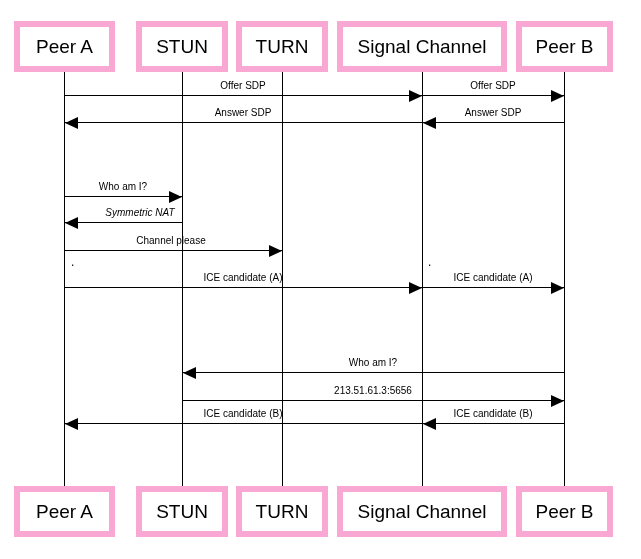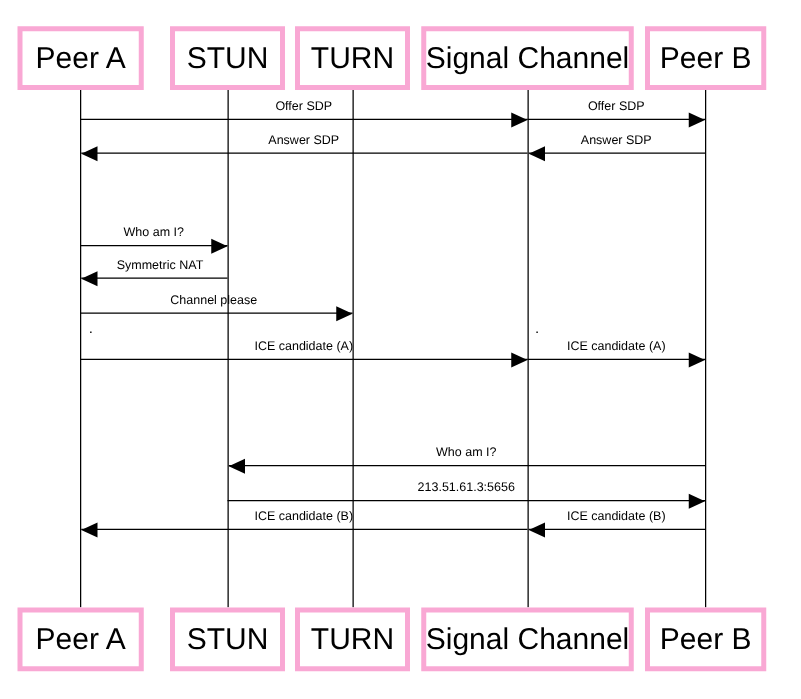--- a/index.html
+++ b/index.html
@@ -11,25 +11,25 @@
     color: #000000;
     font-family: "Liberation Sans", sans-serif;
     overflow: hidden;
   }
   .abox {
     position: absolute;
     top: 21px;
     height: 51px;
     box-sizing: border-box;
     background: #ffffff;
-    border: 4px solid #f9a8d4;
+    border: 6px solid #f9a8d4;
     display: flex;
     align-items: center;
     justify-content: center;
-    font-size: 24px;
+    font-size: 19px;
     white-space: nowrap;
   }
   .abox.bottom { top: 486px; }
   .lifeline {
     position: absolute;
     top: 72px;
     height: 414px;
     width: 1px;
     background: #000000;
   }
@@ -101,21 +101,21 @@
     <div class="ah left" style="left:423px; top:116.5px;"></div>
   </div>
 
   <div>
     <div class="mlabel" style="left:123px; top:180px;">Who am I?</div>
     <div class="mline" style="left:64px;  top:196px; width:118px;"></div>
     <div class="ah right" style="left:169px; top:190.5px;"></div>
   </div>
 
   <div>
-    <div class="mlabel" style="left:128px; top:206px;">Symmetric NAT</div>
+    <div class="mlabel" style="left:140px; top:206px;font-style:italic;">Symmetric NAT</div>
     <div class="mline" style="left:65px;  top:222px; width:117px;"></div>
     <div class="ah left" style="left:65px; top:216.5px;"></div>
   </div>
 
   <div>
     <div class="mlabel" style="left:171px; top:234px;">Channel please</div>
     <div class="mline" style="left:64px;  top:250px; width:218px;"></div>
     <div class="ah right" style="left:269px; top:244.5px;"></div>
   </div>
 

